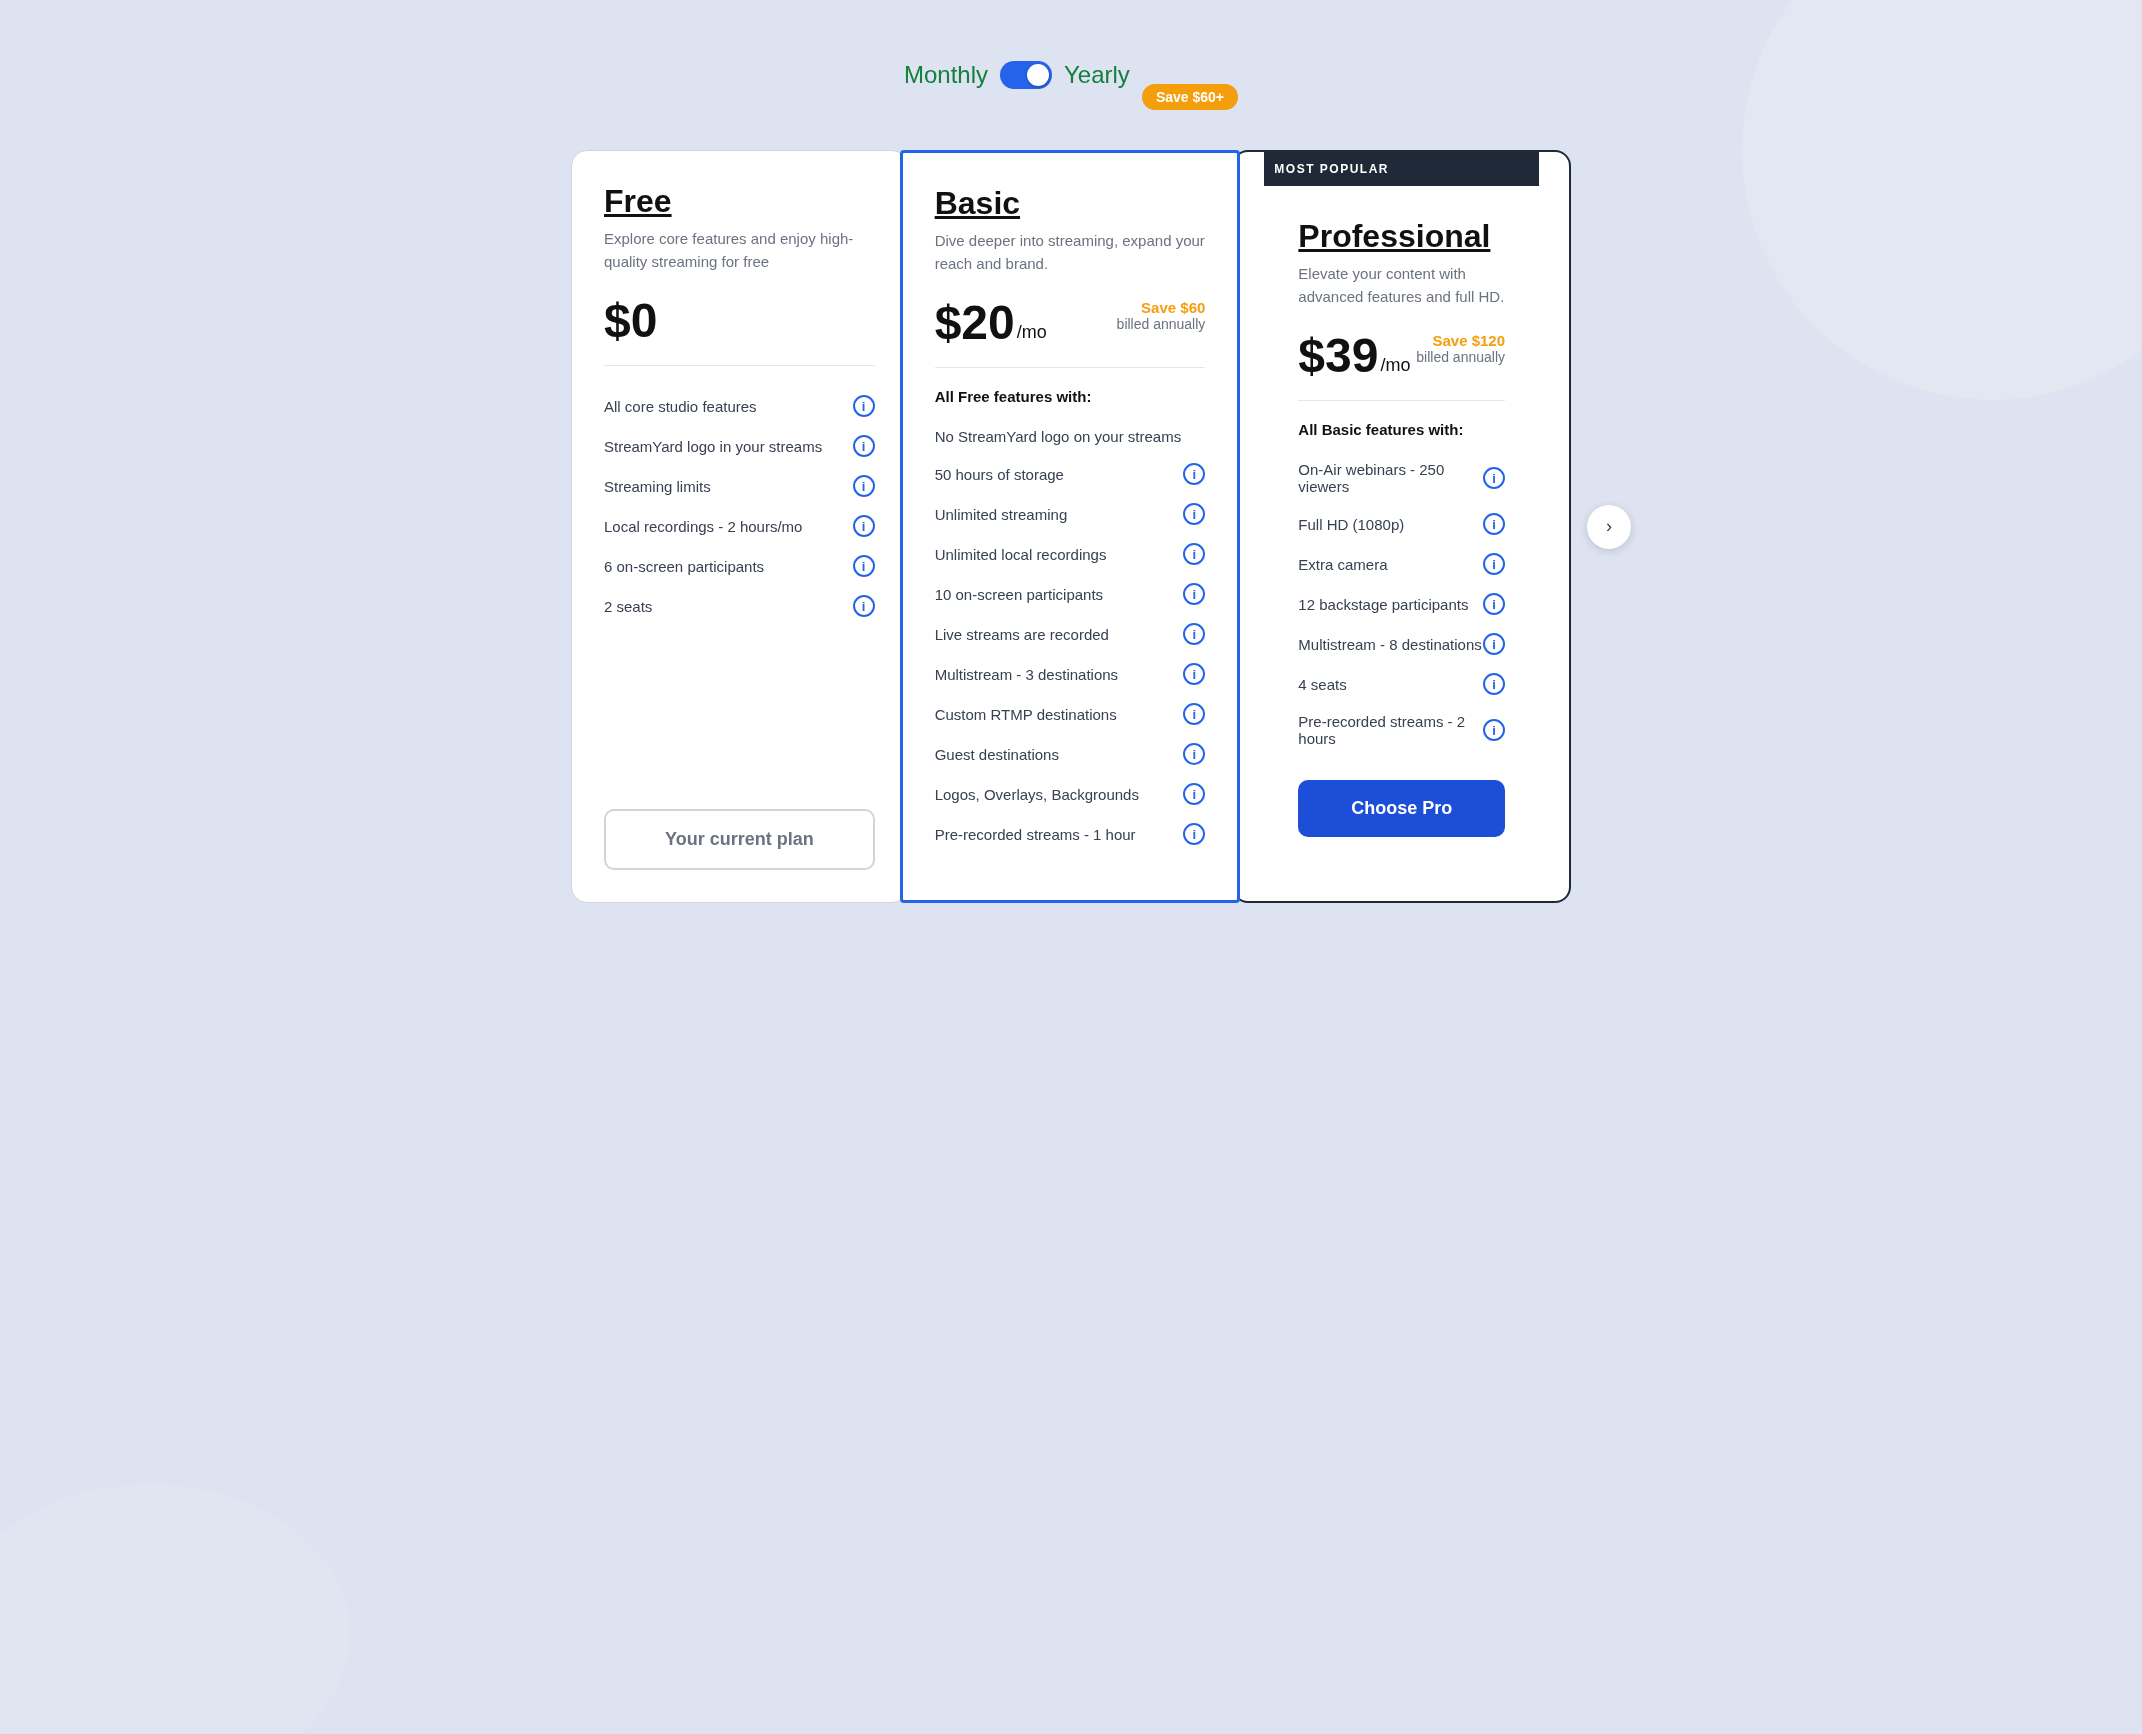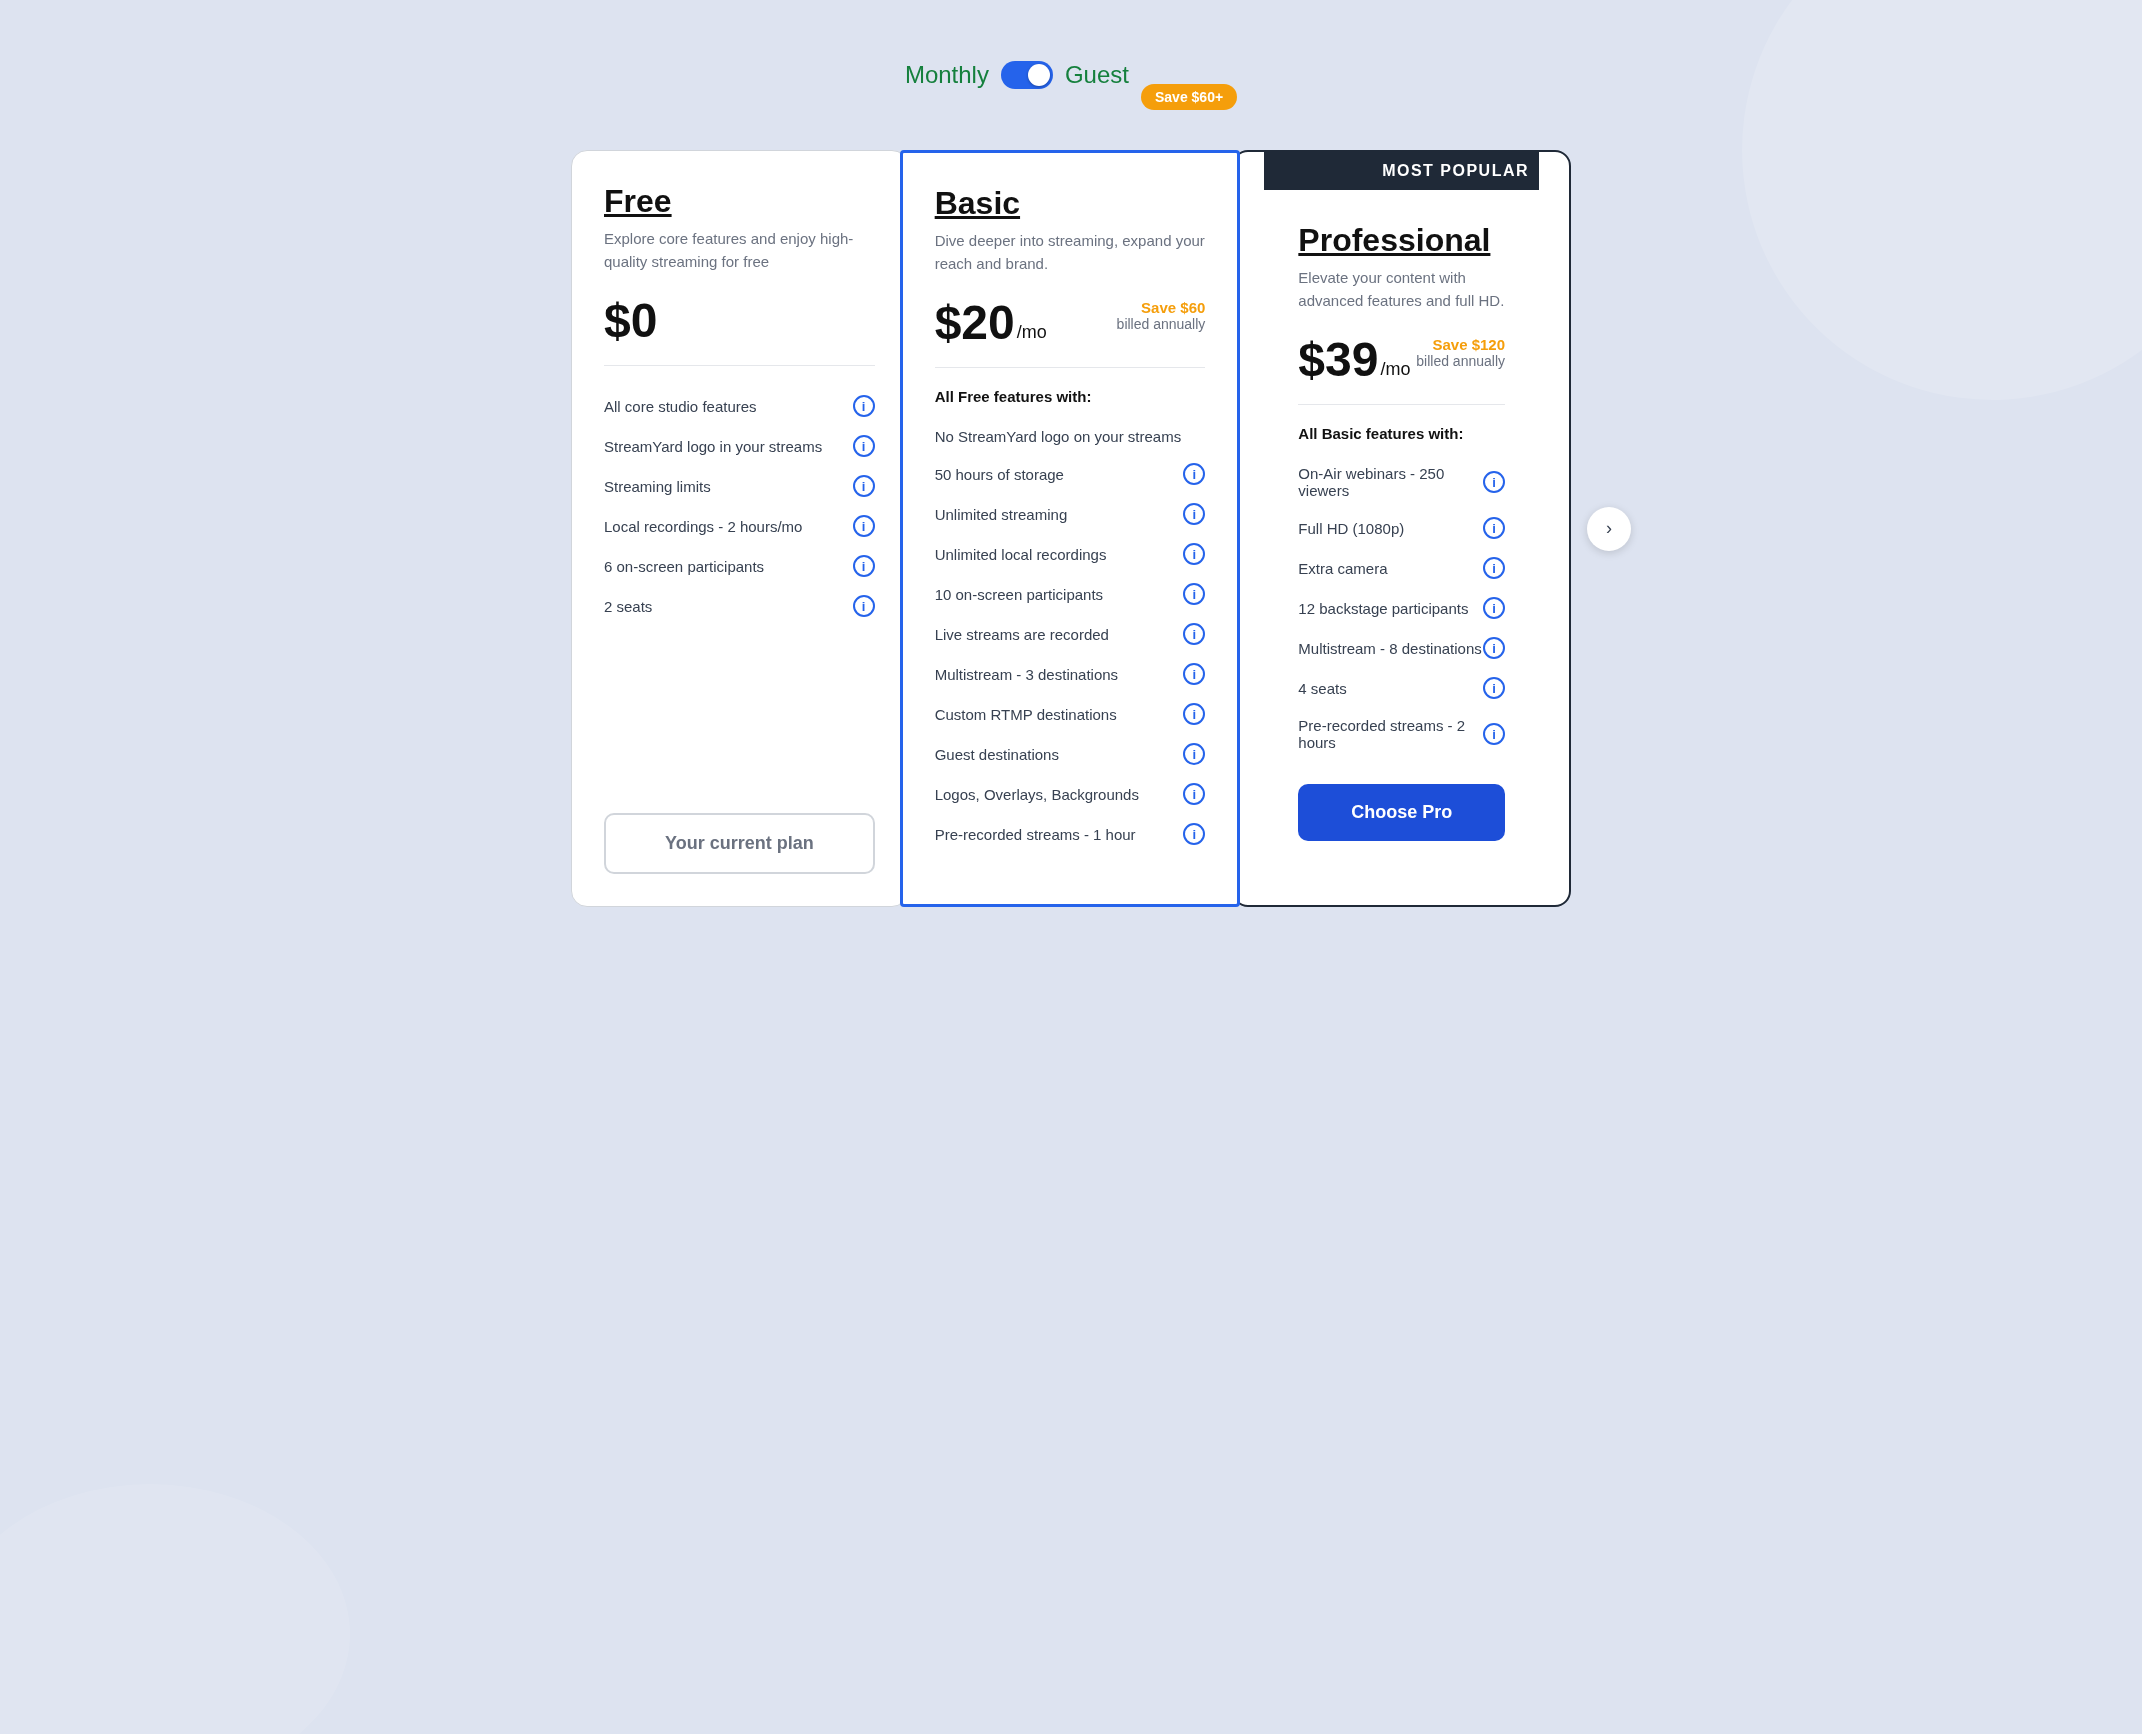--- a/index.html
+++ b/index.html
@@ -123,22 +123,22 @@
       margin-left: -8px;
       z-index: 1;
       border-radius: 16px;
       padding-top: 0;
       overflow: hidden;
     }
 
     .most-popular-banner {
       background: #1f2937;
       color: white;
-      text-align: right;
-      font-size: 16px;
+      text-align: left;
+      font-size: 12px;
       font-weight: 700;
       letter-spacing: 1.5px;
       padding: 10px;
       margin: 0 -2px;
       text-transform: uppercase;
     }
 
     .pro-content {
       padding: 32px;
       flex: 1;
@@ -303,21 +303,21 @@
     }
   </style>
 </head>
 <body>
 
 <div class="billing-toggle">
   <span class="billing-label">Monthly</span>
   <div class="toggle-switch">
     <div class="toggle-knob"></div>
   </div>
-  <span class="billing-label">Guest</span>
+  <span class="billing-label">Yearly</span>
   <span class="save-badge">Save $60+</span>
 </div>
 
 <div class="plans-wrapper">
   <div class="plans-container">
 
     <div class="plan-card free">
       <h2 class="plan-name">Free</h2>
       <p class="plan-description">Explore core features and enjoy high-quality streaming for free</p>
       <div class="price-row">

